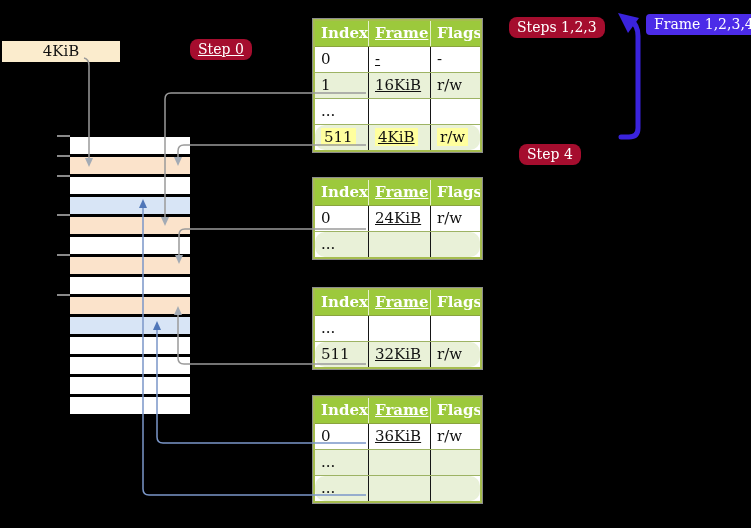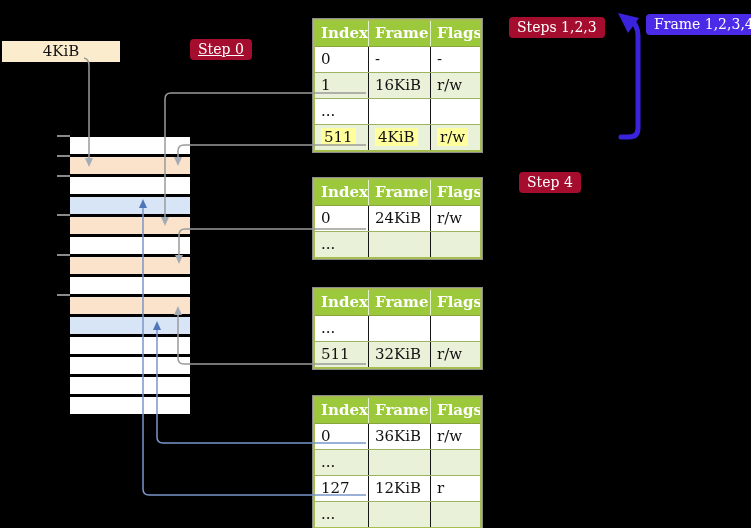--- a/index.html
+++ b/index.html
@@ -11,50 +11,50 @@
   .size-label{
     position:absolute;left:2px;top:41px;width:118px;height:21px;
     background:var(--label_beige);color:#111;font-size:15px;line-height:21px;
     text-align:center;
   }
   
   .badge{
     position:absolute;height:19px;line-height:19px;padding:1px 8px;
     color:#fff;font-size:14px;border-radius:4px;white-space:nowrap;
   }
-  .badge.red{background:var(--accent_red);}
+  .badge.red{background:var(--accent_red);border-radius:8px;}
   .badge.blue{background:var(--accent_blue);}
   .b-step0{left:190px;top:39px;text-decoration:underline;}
   .b-steps123{left:509px;top:17px;}
   .b-steps1234{left:646px;top:14px;}
-  .b-step4{left:519px;top:172px;}
+  .b-step4{left:519px;top:144px;}
   
   .memstack{position:absolute;left:70px;top:137px;width:120px;height:277px;}
   .mrow{position:absolute;left:0;width:120px;height:17px;}
   .mrow.white{background:#ffffff;}
   .mrow.peach{background:var(--frame_peach);}
   .mrow.blue{background:var(--frame_blue);}
   .tick{position:absolute;left:-13px;width:13px;height:2px;background:#8a8a8a;}
   
   .ptable{
     position:absolute;left:313px;width:169px;
     border:2px solid #a6bd4f;box-shadow:0 0 0 1px rgba(255,255,255,.55);
     background:#fff;box-sizing:border-box;
   }
   .thead,.trow{display:flex;height:25px;line-height:25px;}
   .thead{background:var(--header_green);border-bottom:1px solid #8aa33e;}
   .trow{border-bottom:1px solid #9db364;background:#fff;}
-  .trow:last-child{border-bottom:none;}
+  .trow:last-child{border-bottom:none;border-radius:10px;}
   .trow.alt{background:var(--row_green);}
   .th,.td{box-sizing:border-box;padding-left:6px;overflow:hidden;white-space:nowrap;}
   .th{color:#fff;font-weight:bold;font-size:15px;border-left:1px solid rgba(255,255,255,.75);}
   .th:first-child{border-left:none;}
   .td{color:#111;font-size:15px;border-left:1px solid #161616;}
   .td:first-child{border-left:none;}
-  .c1{width:53px;} .c2{width:62px;} .c3{width:50px;flex:1;}
+  .c1{width:53px;} .c2{width:62px;text-decoration:underline;} .c3{width:50px;flex:1;}
   .mark{background:var(--highlight_yellow);padding:0 3px;}
   
   .overlay{position:absolute;left:0;top:0;pointer-events:none;z-index:10;}
 </style>
 </head>
 <body>
 
 <div class="stage">
 
   <div class="size-label">
@@ -170,25 +170,20 @@
     <div class="trow">
       <div class="td c1"><span>0</span></div>
       <div class="td c2"><span>36KiB</span></div>
       <div class="td c3"><span>r/w</span></div>
     </div>
     <div class="trow alt">
       <div class="td c1"><span>...</span></div>
       <div class="td c2"><span></span></div>
       <div class="td c3"><span></span></div>
     </div>
-    <div class="trow">
-      <div class="td c1"><span>127</span></div>
-      <div class="td c2"><span>12KiB</span></div>
-      <div class="td c3"><span>r</span></div>
-    </div>
     <div class="trow alt">
       <div class="td c1"><span>...</span></div>
       <div class="td c2"><span></span></div>
       <div class="td c3"><span></span></div>
     </div>
   </div>
 
   <svg class="overlay" width="751" height="528" viewBox="0 0 751 528">
 
     <path d="M 84,58 Q 89,59 89,66 L 89,159" fill="none" style="stroke:var(--line_gray)" stroke-width="1.5"></path>

